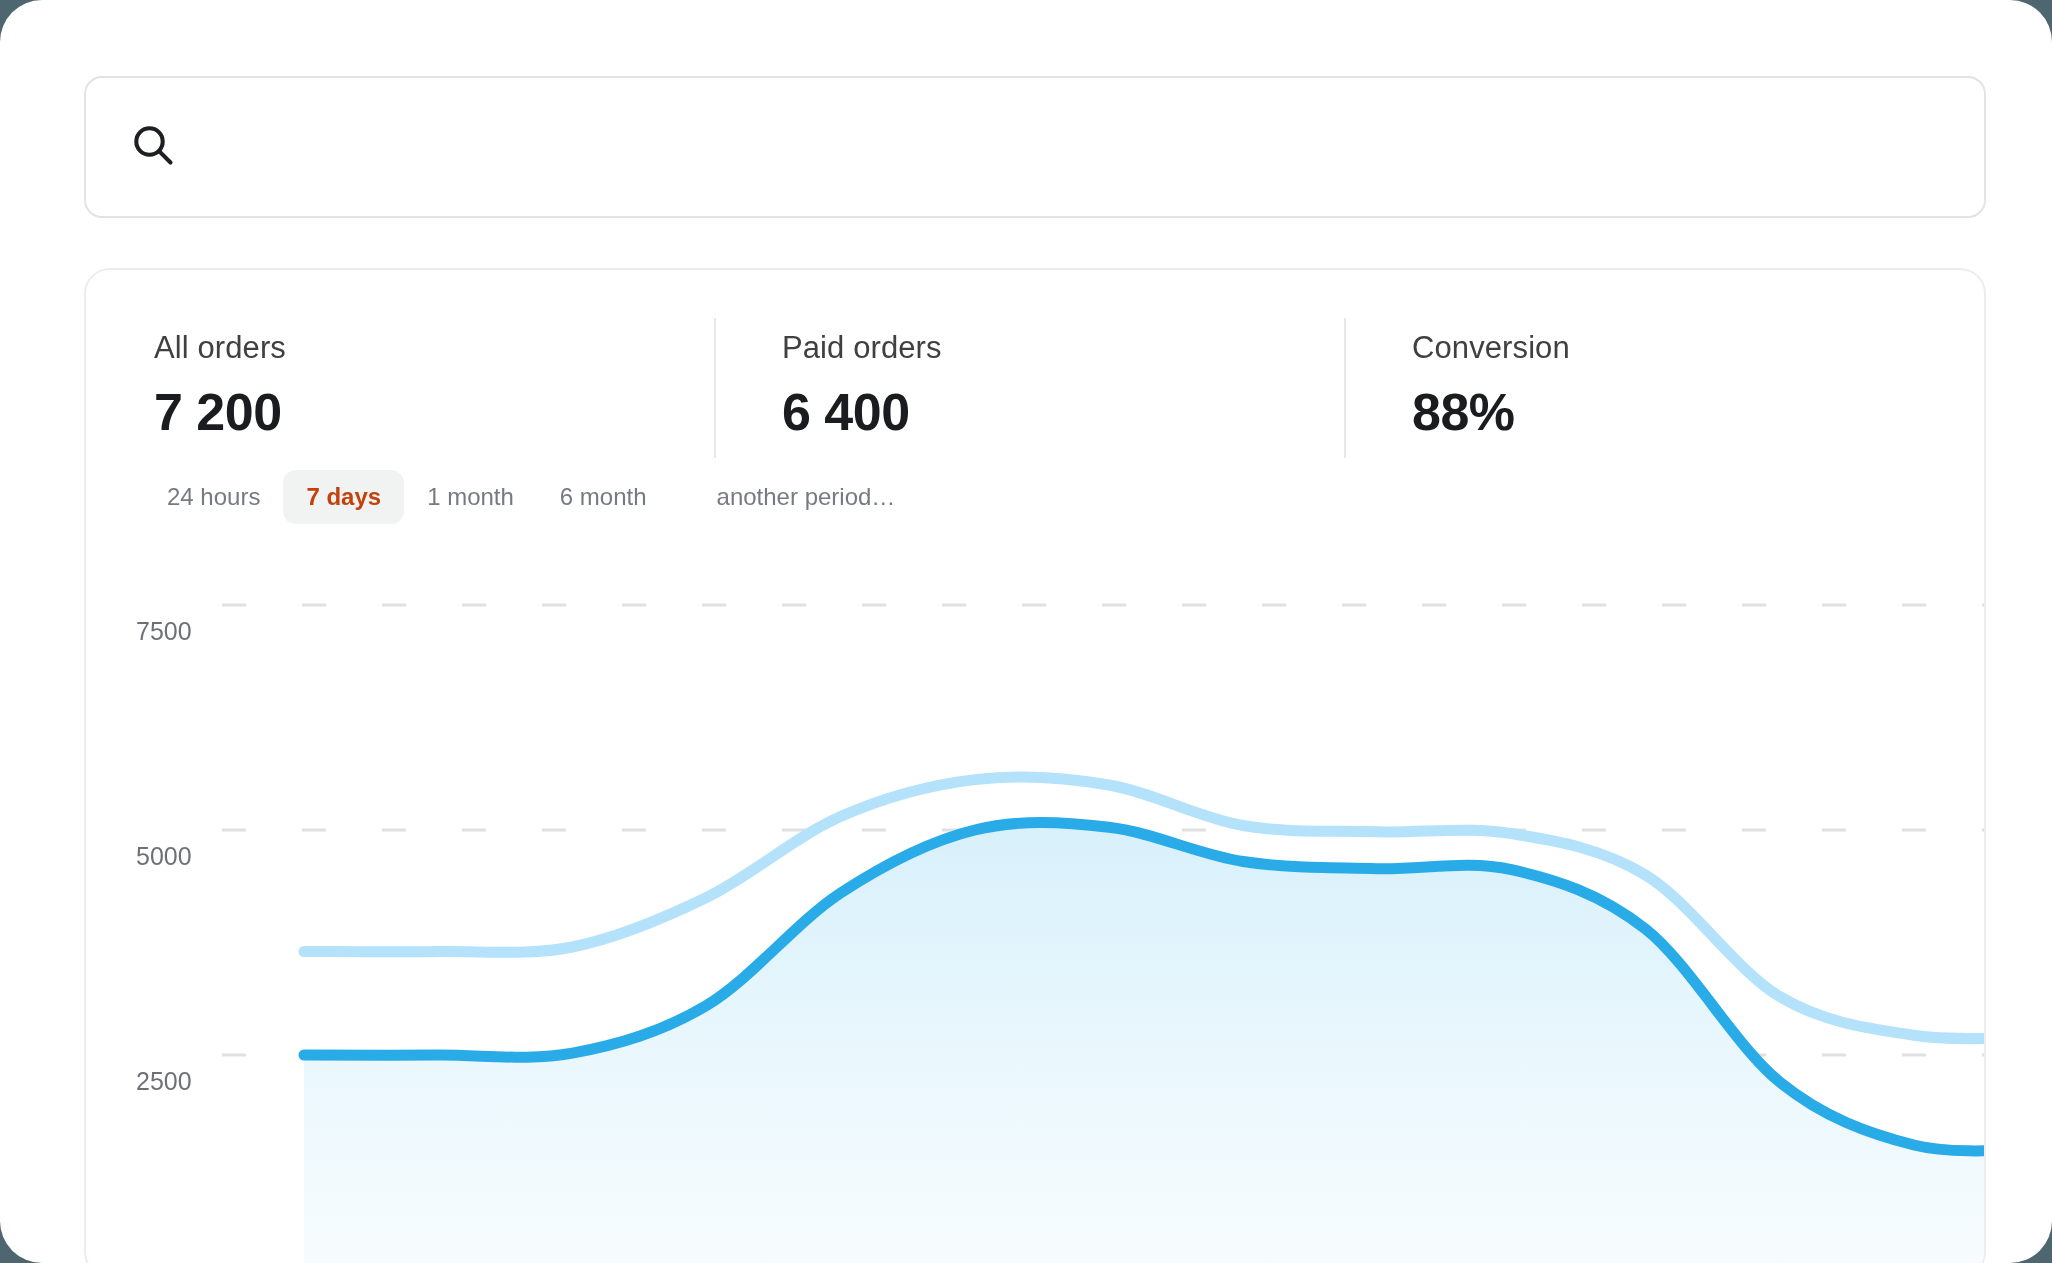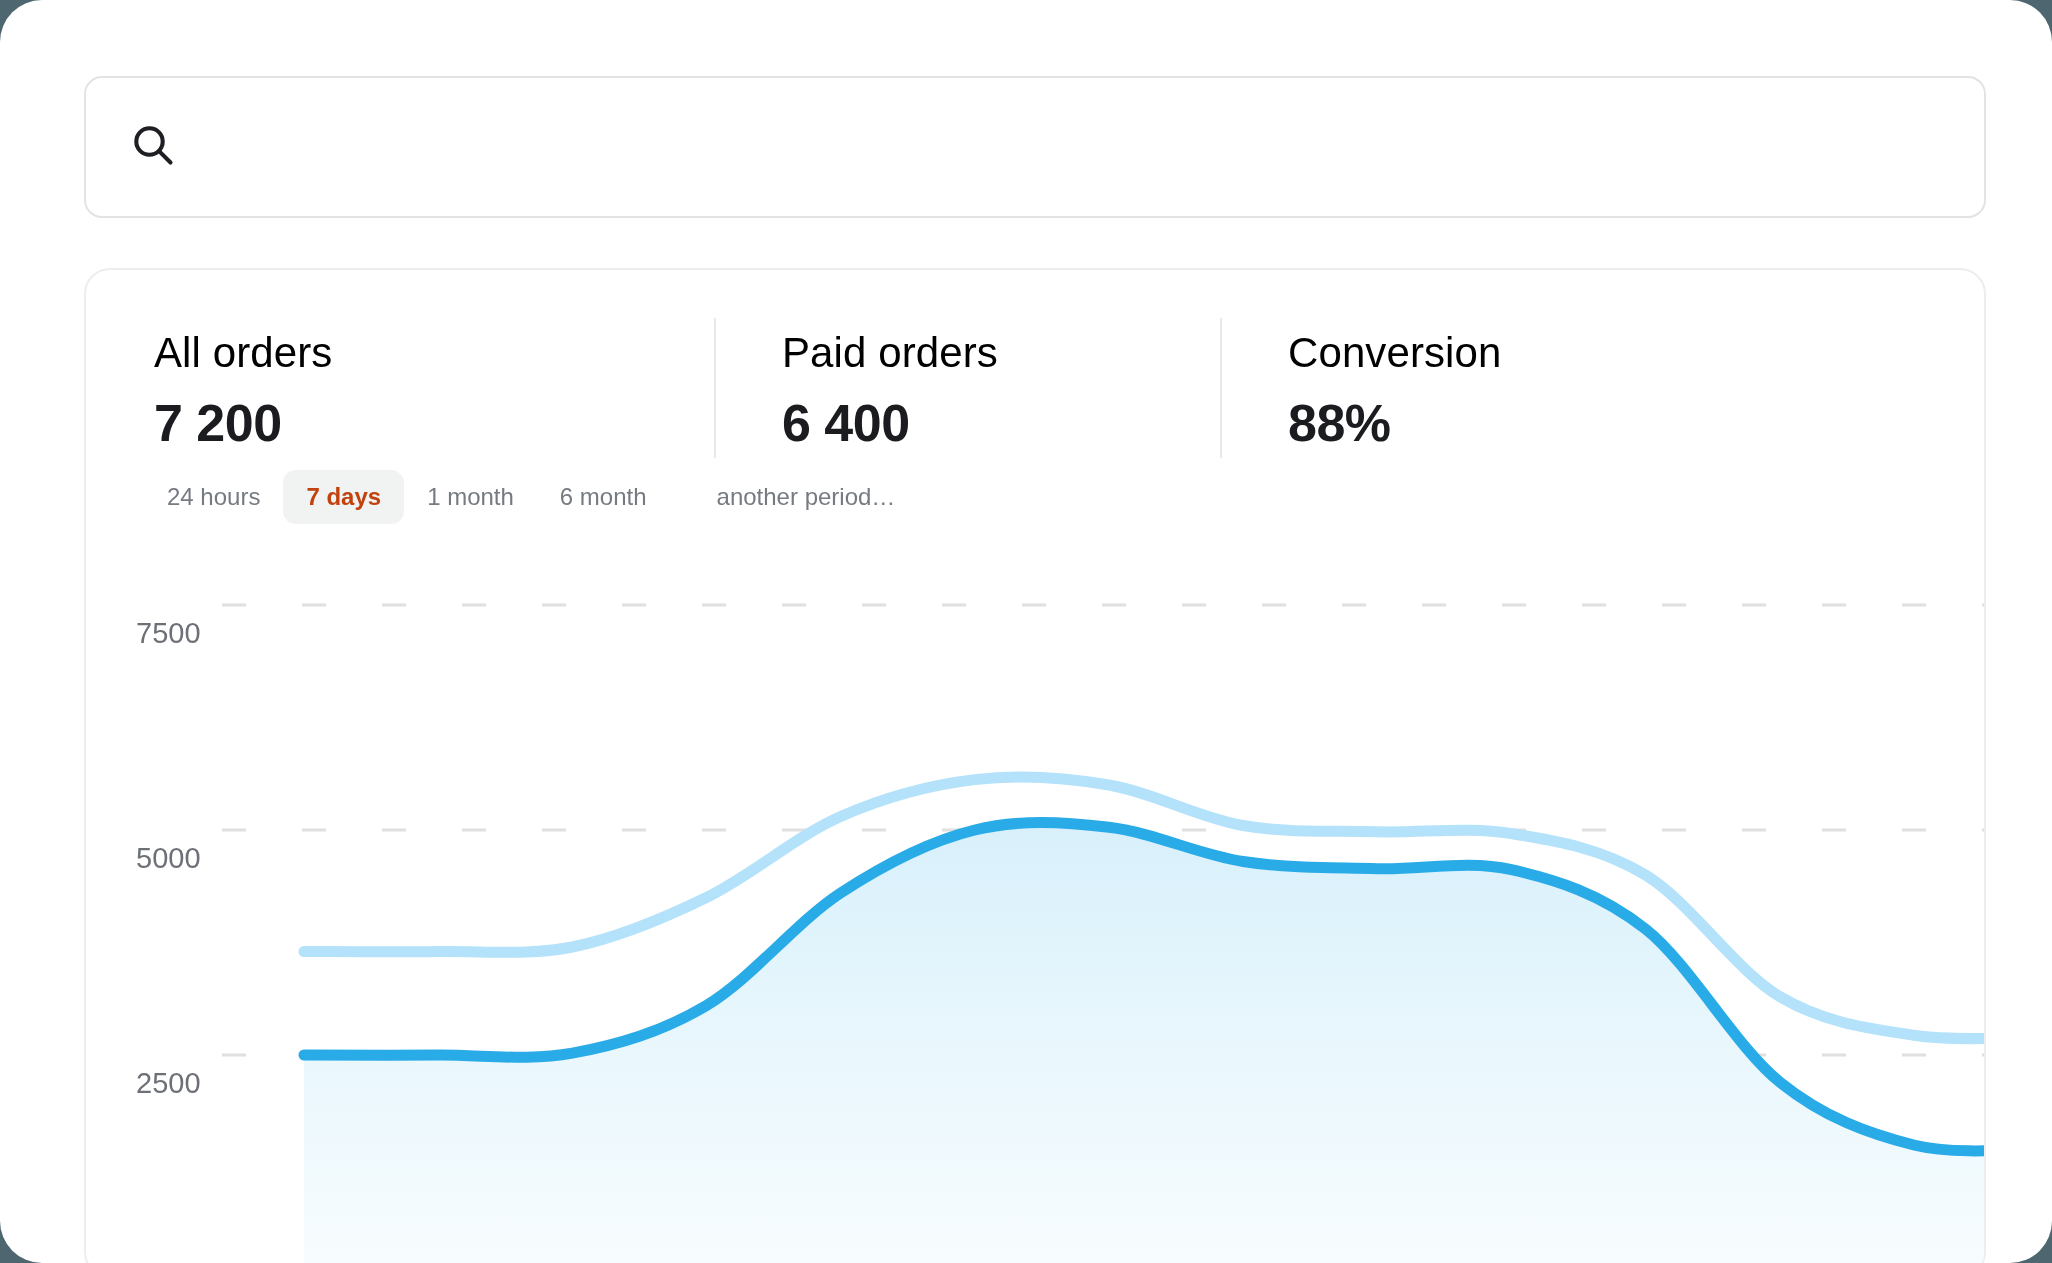--- a/index.html
+++ b/index.html
@@ -76,34 +76,34 @@
     height: 210px;
     display: flex;
     align-items: flex-start;
   }
   .stat-block {
     position: relative;
     padding: 62px 0 0 68px;
     height: 210px;
   }
   .stat-block.s0 { width: 628px; }
-  .stat-block.s1 { width: 506px; }
+  .stat-block.s1 { width: 630px; }
   .stat-block.s2 { flex: 1 1 auto; }
   .stat-block.divider::before {
     content: "";
     position: absolute;
     left: 0;
     top: 48px;
     width: 2px;
     height: 140px;
     background: #e8e8e8;
   }
   .stat-label {
-    font-size: 42px;
-    color: #000000;
+    font-size: 31px;
+    color: #404040;
     font-weight: 400;
     letter-spacing: .1px;
     line-height: 1;
   }
   .stat-value {
     margin-top: 22px;
     font-size: 52px;
     font-weight: 700;
     color: #1b1c1f;
     letter-spacing: -0.5px;
@@ -141,21 +141,21 @@
   #chart-area {
     position: absolute;
     left: 0;
     top: 272px;
     width: 1902px;
     height: 738px;
   }
   #chart-svg { display: block; width: 1902px; height: 738px; }
   .ytick-label {
     position: absolute;
-    font-size: 29px;
+    font-size: 25px;
     color: #6d7177;
     left: 50px;
     line-height: 1;
   }
 </style>
 </head>
 <body>
 
 <div id="app-page">
 

